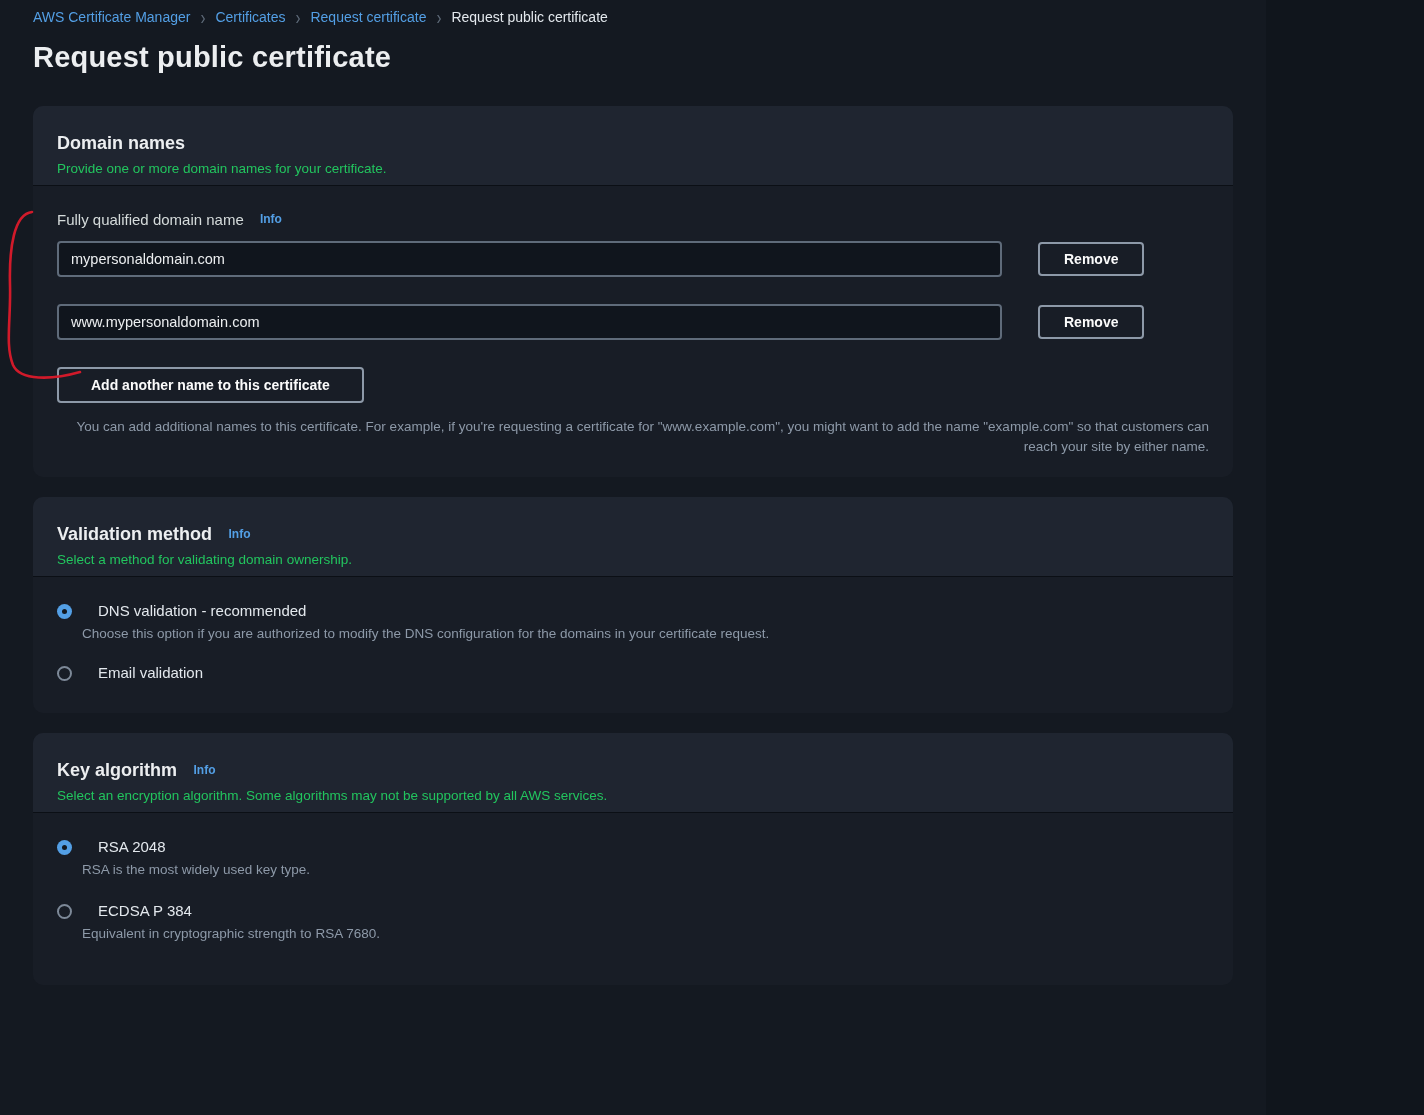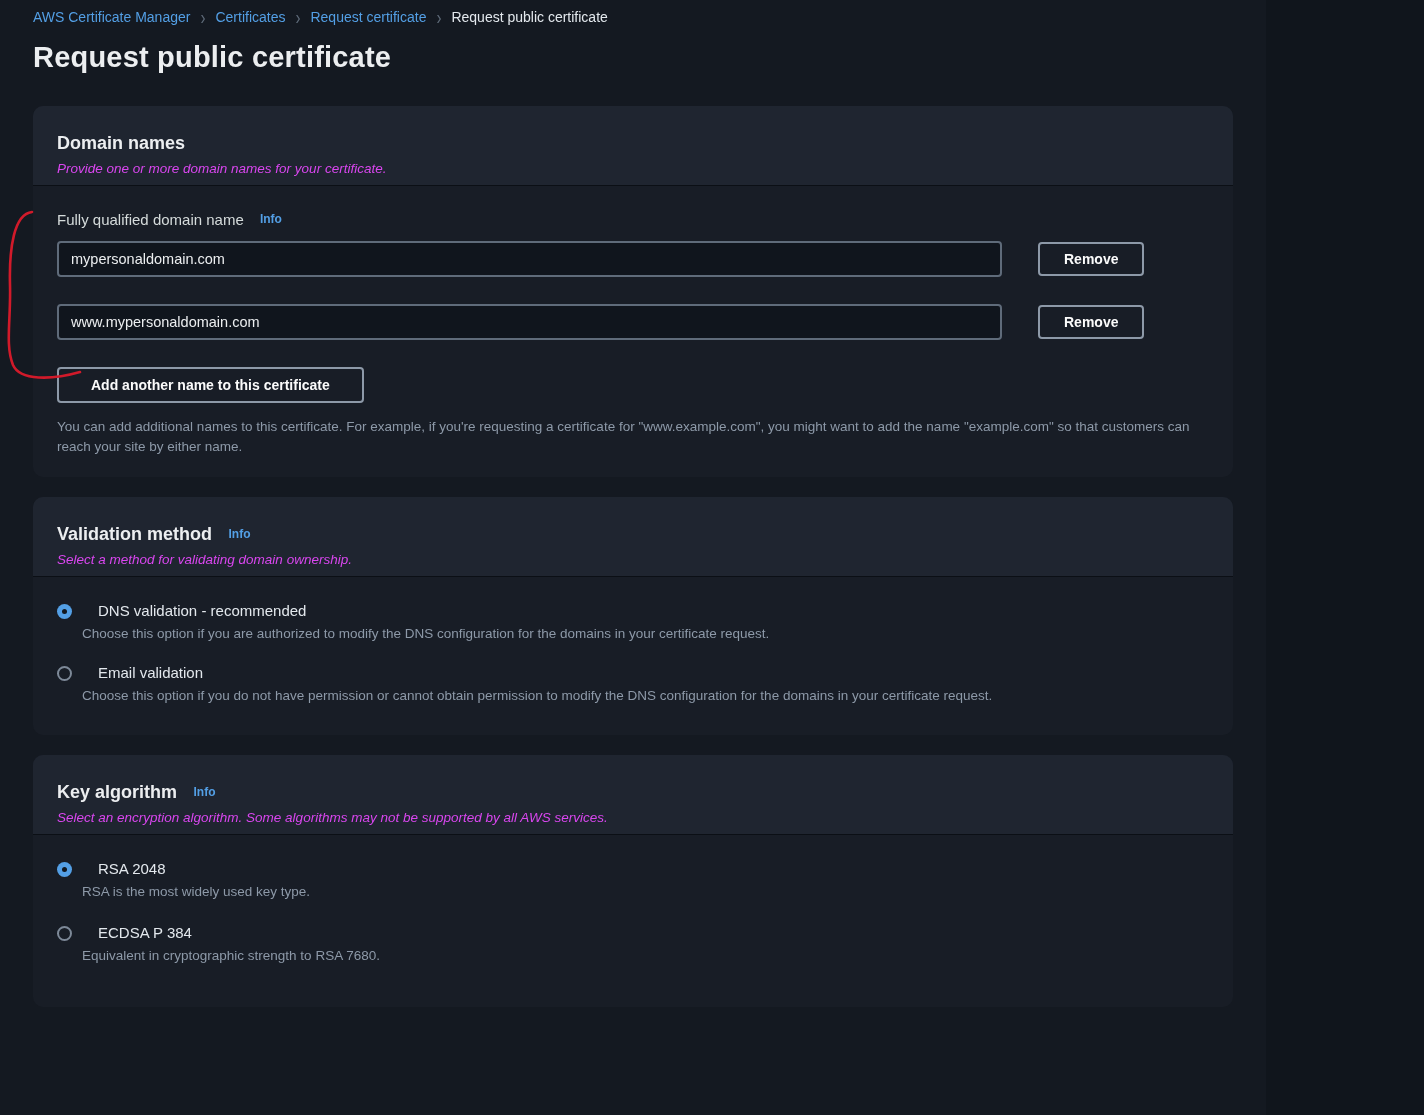--- a/index.html
+++ b/index.html
@@ -22,41 +22,41 @@
 
   
   .page-title { margin-top:16px; font-size:29px; font-weight:700; color:#eceef0; letter-spacing:.2px; }
 
   
   .card { margin-top:32px; border-radius:10px; overflow:hidden; background:#181d26; }
   .card + .card { margin-top:20px; }
   .card-header { background:#1f2530; padding:26px 24px 7px 24px; border-bottom:1px solid #0b0f15; }
   .card-title { display:inline; font-size:18px; font-weight:700; color:#eceef0; line-height:22px; }
   .info-link { color:#539fe5; font-size:12px; font-weight:700; margin-left:12px; cursor:pointer; vertical-align:2px; }
-  .card-desc { margin-top:6px; font-size:13.5px; color:#d946ef; line-height:18px;font-style:italic; }
+  .card-desc { margin-top:6px; font-size:13.5px; color:#22c55e; line-height:18px; }
   .card-body { padding:24px 24px 20px 24px; }
 
   
   .field-label-row { margin-bottom:12px; font-size:15px; color:#d5dbdb; line-height:18px; }
   .input-row { display:flex; align-items:center; gap:36px; margin-bottom:27px; }
   .text-input {
     width:945px; height:36px; background:#10151d;
     border:2px solid #5f6b7a; border-radius:4px;
     color:#eceef0; font-size:14.5px; padding:0 12px;
     font-family:"Liberation Sans","DejaVu Sans",sans-serif;
   }
   .btn {
     background:transparent; border:2px solid #8d99a8; border-radius:4px;
     color:#fbfbfb; font-weight:700; font-size:14px; cursor:pointer;
     font-family:"Liberation Sans","DejaVu Sans",sans-serif;
     line-height:20px;
   }
   .btn-remove { padding:5px 24px;text-align:right; }
   .btn-add { padding:6px 32px; margin-top:0; }
-  .help-text { margin-top:14px; font-size:13.5px; color:#8d99a8; line-height:20px; max-width:1308px; }
+  .help-text { margin-top:14px; font-size:13.5px; color:#8d99a8; line-height:20px; max-width:1308px;text-align:right; }
 
   
   .radio-option { margin-bottom:20px; }
   .radio-option:last-child { margin-bottom:10px; }
   .option-row { display:flex; align-items:center; gap:26px; cursor:pointer; }
   .radio { flex:0 0 auto; width:15px; height:15px; border-radius:50%; border:2px solid #7d8998; background:transparent; position:relative; }
   .radio.checked { border:none; background:#539fe5; }
   .radio.checked::after {
     content:""; position:absolute; left:50%; top:50%;
     width:5px; height:5px; margin:-2.5px 0 0 -2.5px;
@@ -133,21 +133,20 @@
             <span class="option-label">DNS validation - recommended</span>
           </div>
           <div class="option-desc">Choose this option if you are authorized to modify the DNS configuration for the domains in your certificate request.</div>
         </div>
 
         <div class="radio-option">
           <div class="option-row">
             <span class="radio"></span>
             <span class="option-label">Email validation</span>
           </div>
-          <div class="option-desc">Choose this option if you do not have permission or cannot obtain permission to modify the DNS configuration for the domains in your certificate request.</div>
         </div>
 
       </div>
     </section>
 
     <section class="card">
       <div class="card-header">
         <h2 class="card-title">Key algorithm</h2>
         <span class="info-link">Info</span>
         <div class="card-desc">Select an encryption algorithm. Some algorithms may not be supported by all AWS services.</div>

